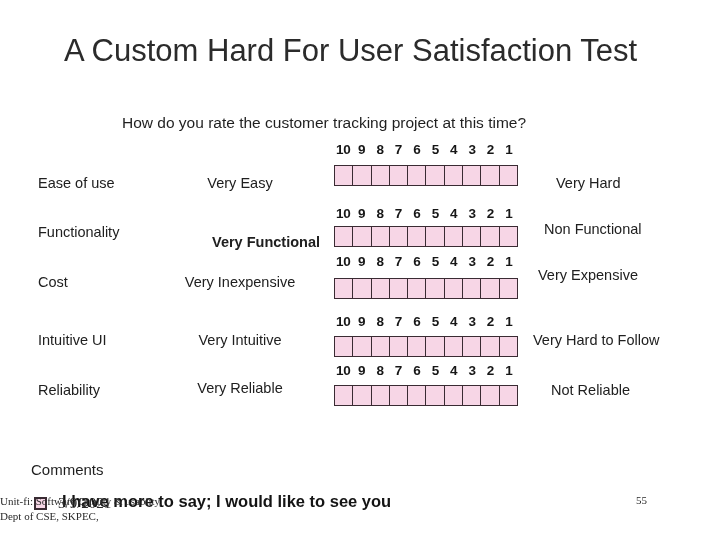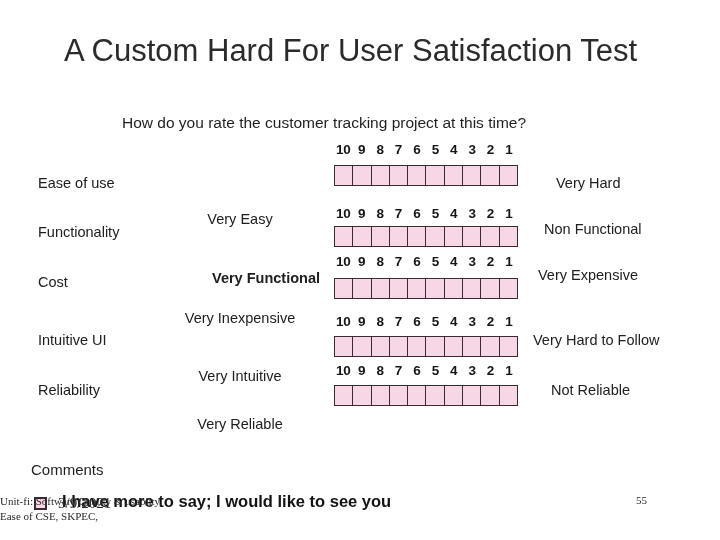--- a/index.html
+++ b/index.html
@@ -52,21 +52,20 @@
     font-size: 14.5px;
     color: #202020;
     white-space: nowrap;
   }
   .row-low-label {
     position: absolute;
     font-size: 14.5px;
     color: #202020;
     white-space: nowrap;
     text-align: center;
-    margin-top: 36px;
   }
   .row-high-label {
     position: absolute;
     font-size: 14.5px;
     color: #202020;
     white-space: nowrap;
   }
 
   .scale-block {
     position: absolute;
@@ -329,15 +328,15 @@
   <div class="row-high-label" style="left:551px; top:12px;">Not Reliable</div>
 </div>
 
 <div id="comments-heading">Comments</div>
 <div id="comment-checkbox"></div>
 <div id="comment-text">I have more to say; I would like to see you</div>
 
 <div id="footer-date">3/9/2021</div>
 <div id="footer-center">
   <div>Unit-fi: Software Quality &amp; usablity,</div>
-  <div>Ease of CSE, SKPEC,</div>
+  <div>Dept of CSE, SKPEC,</div>
 </div>
 <div id="footer-page">55</div>
 
 </body></html>

